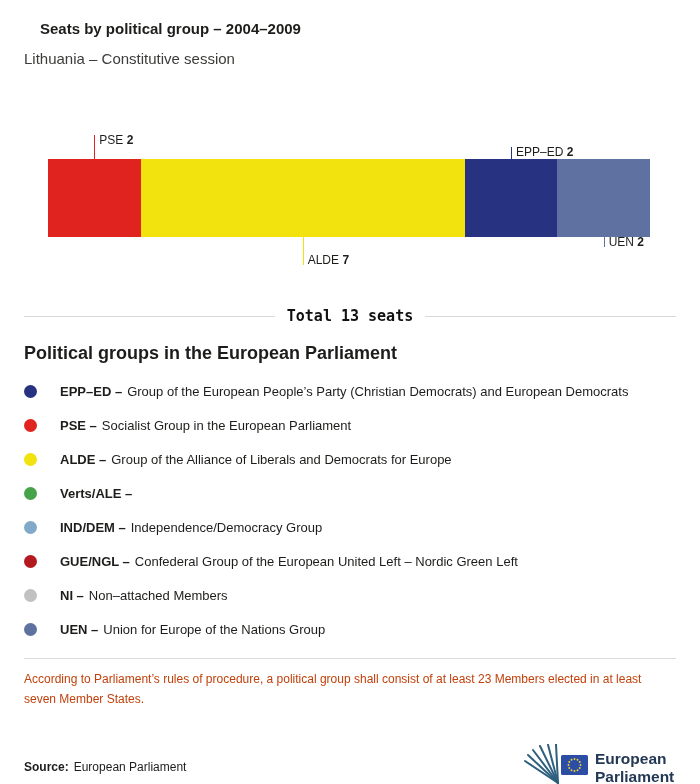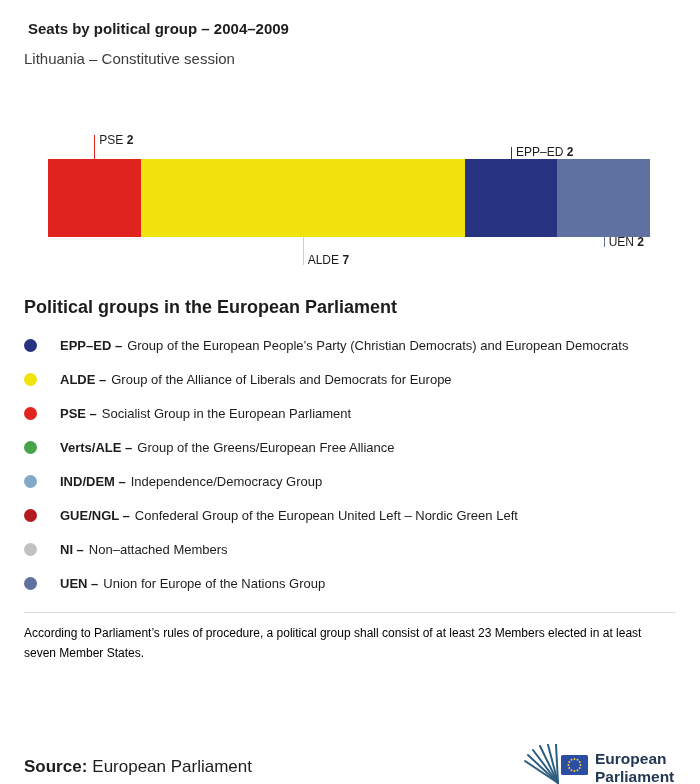--- a/index.html
+++ b/index.html
@@ -5,21 +5,21 @@
   * { box-sizing: border-box; margin: 0; padding: 0; }
   html, body { width: 700px; height: 784px; overflow: hidden; }
   body {
     background: #ffffff;
     font-family: "Liberation Sans", sans-serif;
     color: #1d1d1b;
   }
   .page { width: 700px; height: 784px; position: relative; }
 
   .title {
-    margin: 20px 28px 0;
+    margin: 20px 40px 0;
     font-size: 15px;
     font-weight: bold;
     color: #1d1d1b;
   }
   .subtitle {
     margin: 13px 24px 0;
     font-size: 15px;
     color: #3c3c3b;
   }
 
@@ -88,31 +88,31 @@
   
   .rule-hr {
     margin: 12px 24px 0;
     border: none;
     border-top: 1px solid #dcdcdc;
   }
   .footnote {
     margin: 10px 24px 8px;
     font-size: 12px;
     line-height: 1.7;
-    color: #000000;
+    color: #c2410c;
     max-width: 652px;
   }
   .footer {
     position: absolute;
     left: 24px; right: 24px; bottom: 14px;
     display: flex;
     justify-content: space-between;
     align-items: center;
   }
-  .source { font-size: 17px; color: #1d1d1b; }
+  .source { font-size: 12px; color: #1d1d1b; }
   .source .src-label { font-weight: bold; }
   .source .src-value { margin-left: 5px; }
   .logo svg { display: block; }
 </style>
 </head>
 <body>
 
 <div class="page">
 
   <h1 class="title">Seats by political group – 2004–2009</h1>
@@ -136,42 +136,46 @@
     <div class="labels below">
         <div class="callout" style="left: 42.3077%; height: 28px; border-left-color: rgb(242, 226, 13);">
           <span class="callout-label"><span>ALDE </span><b>7</b></span>
         </div>
         <div class="callout" style="left: 92.3077%; height: 10px; border-left-color: rgb(95, 113, 161); text-align: center;">
           <span class="callout-label"><span>UEN </span><b>2</b></span>
         </div>
       </div>
   </div>
 
+  <div class="total-row">
+    <div class="total-rule"></div>
+    <div class="total-text">Total 13 seats</div>
+    <div class="total-rule"></div>
+  </div>
 
   <div class="legend-heading">Political groups in the European Parliament</div>
   <div class="legend-list">
       <div class="legend-row">
         <span class="dot" style="background: rgb(39, 51, 128);"></span>
         <span class="abbr">EPP–ED –</span>
         <span class="desc">Group of the European People’s Party (Christian Democrats) and European Democrats</span>
       </div>
       <div class="legend-row">
+        <span class="dot" style="background: rgb(224, 35, 30);"></span>
+        <span class="abbr">PSE –</span>
+        <span class="desc">Socialist Group in the European Parliament</span>
+      </div>
+      <div class="legend-row">
         <span class="dot" style="background: rgb(242, 226, 13);"></span>
         <span class="abbr">ALDE –</span>
         <span class="desc">Group of the Alliance of Liberals and Democrats for Europe</span>
       </div>
       <div class="legend-row">
-        <span class="dot" style="background: rgb(224, 35, 30);"></span>
-        <span class="abbr">PSE –</span>
-        <span class="desc">Socialist Group in the European Parliament</span>
-      </div>
-      <div class="legend-row">
         <span class="dot" style="background: rgb(70, 163, 73);"></span>
         <span class="abbr">Verts/ALE –</span>
-        <span class="desc">Group of the Greens/European Free Alliance</span>
       </div>
       <div class="legend-row">
         <span class="dot" style="background: rgb(130, 170, 200);"></span>
         <span class="abbr">IND/DEM –</span>
         <span class="desc">Independence/Democracy Group</span>
       </div>
       <div class="legend-row">
         <span class="dot" style="background: rgb(180, 25, 31);"></span>
         <span class="abbr">GUE/NGL –</span>
         <span class="desc">Confederal Group of the European United Left – Nordic Green Left</span>

